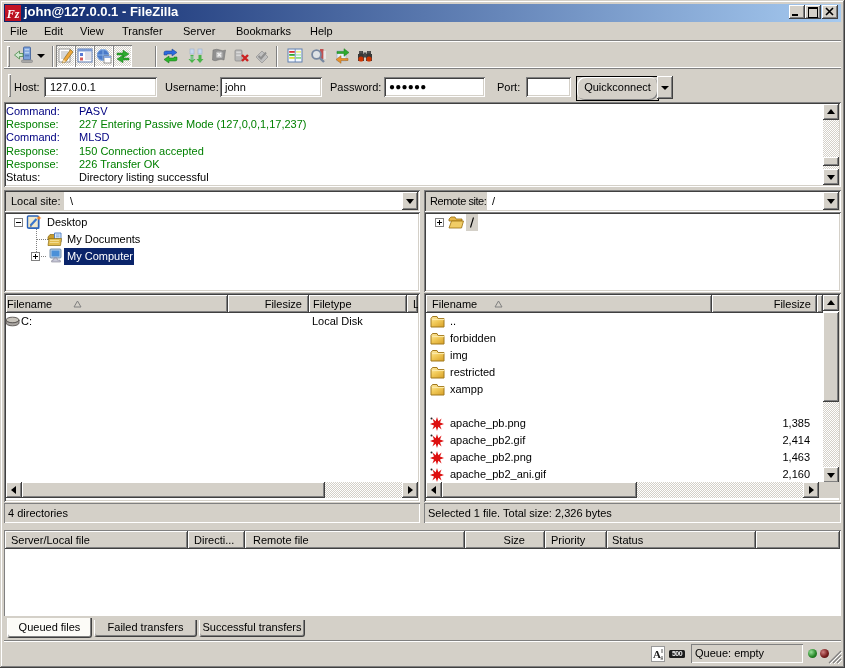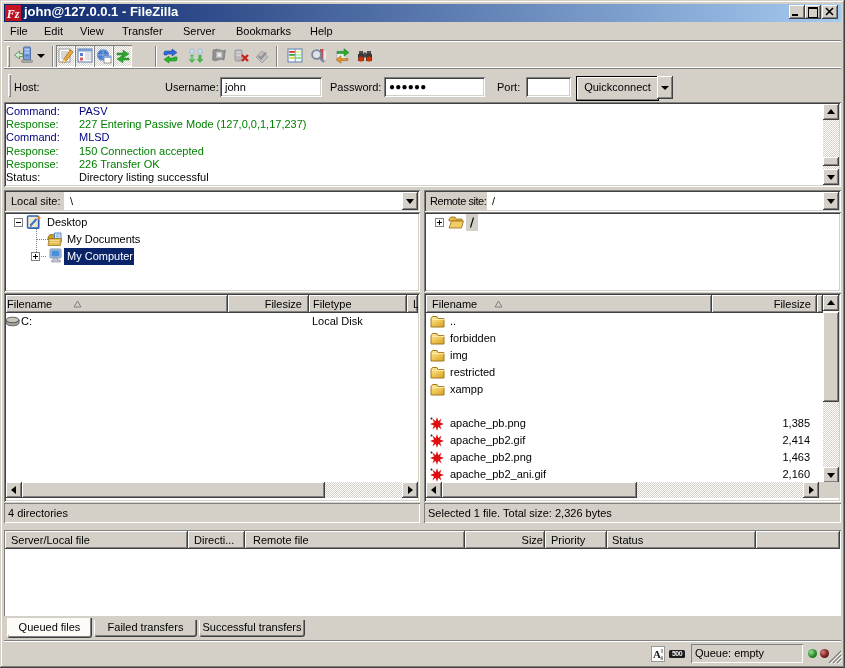--- a/index.html
+++ b/index.html
@@ -189,32 +189,35 @@
     <circle cx="12" cy="11" r="2.6" fill="#cc3300"></circle>
     <path d="M2 4 h3 M10.5 4 h3" stroke="#707070" stroke-width="0.8"></path>
   </svg></div>
 </div>
 <div class="abs" style="left:4px;top:67px;width:837px;height:1px;background:#fff;"></div>
 <div class="abs" style="left:4px;top:68px;width:837px;height:1px;background:#808080;"></div>
 
 <div class="abs" id="quickbar" style="left:4px;top:72px;width:837px;height:29px;">
   <div class="abs" style="left:4px;top:2px;width:3px;height:23px;box-shadow:inset 1px 1px 0 #fff, inset -1px -1px 0 #808080;"></div>
   <div class="abs" style="left:10px;top:9px;">Host:</div>
+  <div class="abs sunken" style="left:40px;top:5px;width:113px;height:20px;background:#fff;">
+      <span style="position:absolute;left:6px;top:4px;">127.0.0.1</span>
+    </div>
   <div class="abs" style="left:161px;top:9px;">Username:</div>
   <div class="abs sunken" style="left:216px;top:5px;width:102px;height:20px;background:#fff;">
       <span style="position:absolute;left:5px;top:4px;">john</span>
     </div>
   <div class="abs" style="left:326px;top:9px;">Password:</div>
   <div class="abs sunken" style="left:380px;top:5px;width:101px;height:20px;background:#fff;">
       <span style="position:absolute;left:5px;top:4px;font-size:10px;letter-spacing:0.2px;">●●●●●●</span>
     </div>
   <div class="abs" style="left:493px;top:9px;">Port:</div>
   <div class="abs sunken" style="left:522px;top:5px;width:45px;height:20px;background:#fff;"></div>
   <div class="abs" style="left:572px;top:4px;width:81px;height:23px;border:1px solid #000;">
-    <div class="abs raisedthin" style="inset:0;box-shadow:inset -1px -1px 0 #808080, inset 1px 1px 0 #fff;text-align:center;line-height:21px;">Quickconnect</div>
+    <div class="abs raisedthin" style="inset:0;box-shadow:inset -1px -1px 0 #808080, inset 1px 1px 0 #fff;text-align:center;line-height:21px;border-radius:8px;">Quickconnect</div>
   </div>
   <div class="abs raised" style="left:653px;top:4px;width:16px;height:23px;">
     <div class="abs" style="left:4px;top:10px;width:0;height:0;border:4px solid transparent;border-top:4px solid #000;"></div>
   </div>
 </div>
 
 <div class="abs sunken" style="left:4px;top:102px;width:837px;height:85px;background:#fff;"></div>
 <div class="abs" style="left:6px;top:104.5px;line-height:13.35px;white-space:nowrap;">
 <div><span style="color:#000080;display:inline-block;width:73px;">Command:</span><span style="color:#000080;">PASV</span></div>
 <div><span style="color:#008000;display:inline-block;width:73px;">Response:</span><span style="color:#008000;">227 Entering Passive Mode (127,0,0,1,17,237)</span></div>
@@ -427,21 +430,21 @@
 </div>
 
 <div class="abs sunken1" style="left:4px;top:503px;width:416px;height:20px;line-height:20px;"><span style="margin-left:4px;">4 directories</span></div>
 <div class="abs sunken1" style="left:424px;top:503px;width:417px;height:20px;line-height:20px;"><span style="margin-left:4px;">Selected 1 file. Total size: 2,326 bytes</span></div>
 
 <div class="abs sunken1" style="left:4px;top:530px;width:837px;height:86px;background:#fff;">
   <div class="abs" style="left:1px;top:1px;width:835px;height:18px;background:#d4d0c8;">
     <div class="abs hdrcell" style="left:0;top:0;width:183px;height:18px;"><span style="margin-left:6px;">Server/Local file</span></div>
     <div class="abs hdrcell" style="left:183px;top:0;width:57px;height:18px;"><span style="margin-left:6px;">Directi...</span></div>
     <div class="abs hdrcell" style="left:240px;top:0;width:220px;height:18px;"><span style="margin-left:8px;">Remote file</span></div>
-    <div class="abs hdrcell" style="left:460px;top:0;width:80px;height:18px;text-align:right;"><span style="margin-right:2px;">Size</span></div>
+    <div class="abs hdrcell" style="left:460px;top:0;width:80px;height:18px;text-align:right;"><span style="margin-right:20px;">Size</span></div>
     <div class="abs hdrcell" style="left:540px;top:0;width:62px;height:18px;"><span style="margin-left:6px;">Priority</span></div>
     <div class="abs hdrcell" style="left:602px;top:0;width:149px;height:18px;"><span style="margin-left:5px;">Status</span></div>
     <div class="abs hdrcell" style="left:751px;top:0;width:84px;height:18px;"></div>
   </div>
 </div>
 
 <div class="abs" style="left:7px;top:618px;width:85px;height:20px;background:#fcfbf7;border-left:1px solid #fff;border-right:1px solid #404040;border-bottom:1px solid #404040;border-radius:0 0 3px 3px;box-shadow:inset -1px 0 0 #808080, inset 0 -1px 0 #808080;box-sizing:border-box;text-align:center;line-height:18px;font-weight:normal;">Queued files</div>
 <div class="abs" style="left:94px;top:620px;width:103px;height:17px;background:#d4d0c8;border-left:1px solid #fff;border-right:1px solid #404040;border-bottom:1px solid #404040;border-radius:0 0 3px 3px;box-shadow:inset -1px 0 0 #808080, inset 0 -1px 0 #808080;box-sizing:border-box;text-align:center;line-height:15px;">Failed transfers</div>
 <div class="abs" style="left:199px;top:620px;width:106px;height:17px;background:#d4d0c8;border-left:1px solid #fff;border-right:1px solid #404040;border-bottom:1px solid #404040;border-radius:0 0 3px 3px;box-shadow:inset -1px 0 0 #808080, inset 0 -1px 0 #808080;box-sizing:border-box;text-align:center;line-height:15px;">Successful transfers</div>
 

